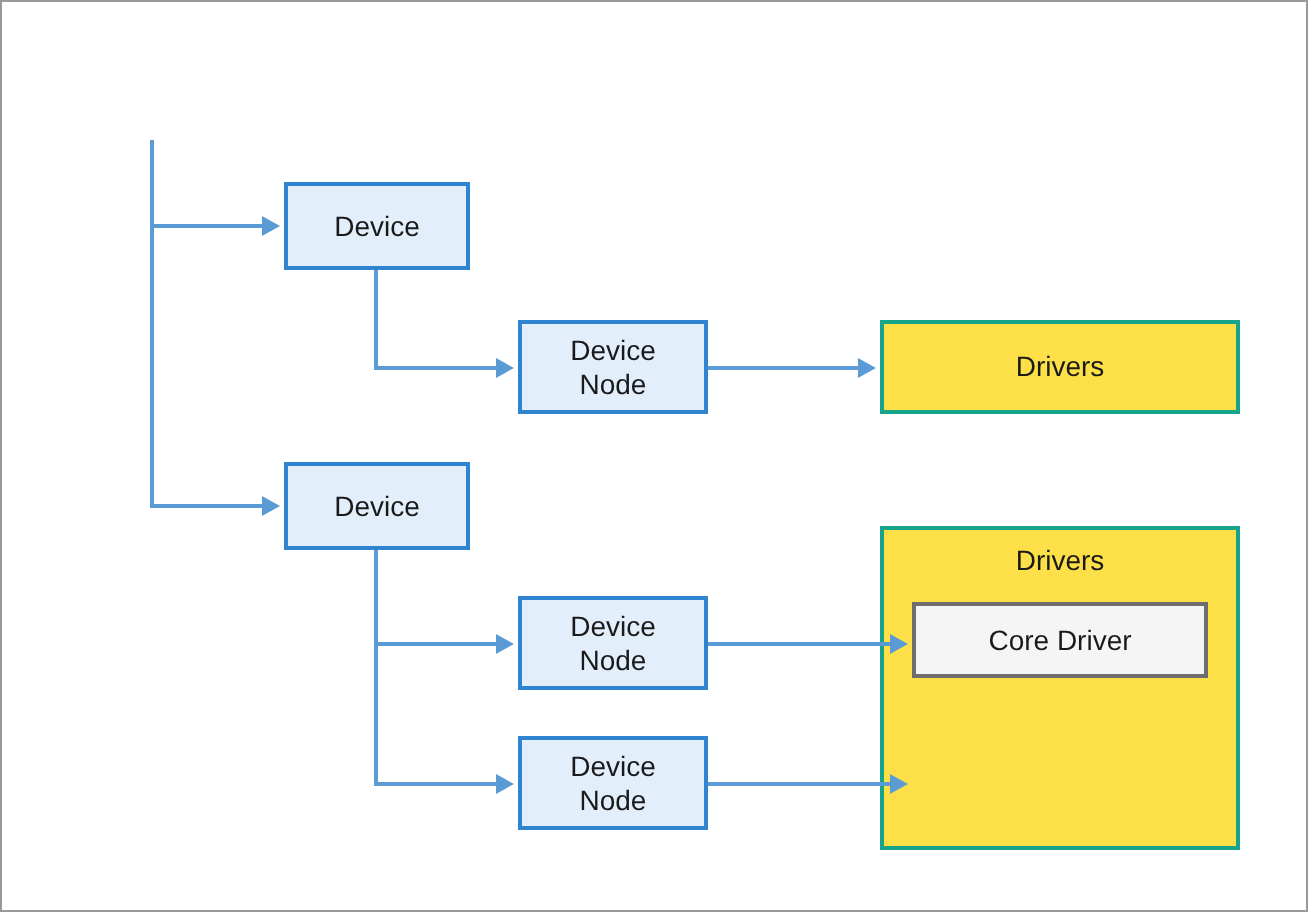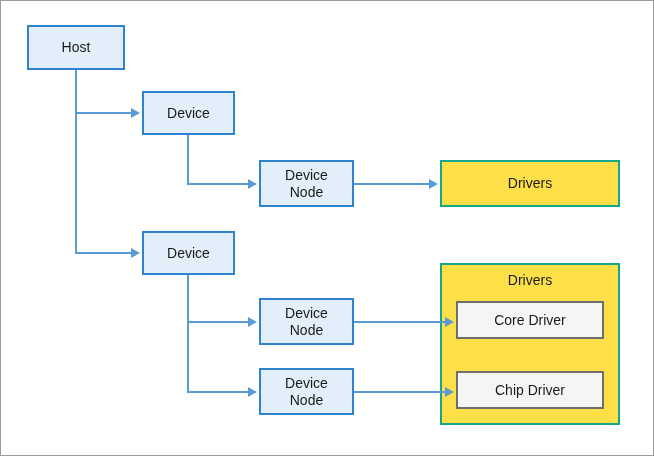--- a/index.html
+++ b/index.html
@@ -92,23 +92,20 @@
   <div class="conn h" style="left:186px; top:320px; width:63px;"></div>
   <div class="arrow" style="left:247px; top:316px;"></div>
   <div class="conn h" style="left:186px; top:390px; width:63px;"></div>
   <div class="arrow" style="left:247px; top:386px;"></div>
 
   <div class="conn h" style="left:353px; top:320px; width:93px; z-index:5;"></div>
   <div class="arrow" style="left:444px; top:316px; z-index:5;"></div>
   <div class="conn h" style="left:353px; top:390px; width:93px; z-index:5;"></div>
   <div class="arrow" style="left:444px; top:386px; z-index:5;"></div>
 
-  <div class="node blue" style="left:26px; top:24px; width:98px; height:45px;">
-    <span>Host</span>
-  </div>
 
   <div class="node blue" style="left:141px; top:90px; width:93px; height:44px;">
     <span>Device</span>
   </div>
 
   <div class="node blue" style="left:141px; top:230px; width:93px; height:44px;">
     <span>Device</span>
   </div>
 
   <div class="node blue" style="left:258px; top:159px; width:95px; height:47px;">
@@ -131,17 +128,14 @@
   </div>
 
   <div class="node green" style="left:439px; top:262px; width:180px; height:162px; display:block;">
     <span class="group-label" style="top:7px;">Drivers</span>
   </div>
 
   <div class="node gray" style="left:455px; top:300px; width:148px; height:38px; z-index:4;">
     <span>Core Driver</span>
   </div>
 
-  <div class="node gray" style="left:455px; top:370px; width:148px; height:38px; z-index:4;">
-    <span>Chip Driver</span>
-  </div>
 
 </div>
 
 </body></html>

